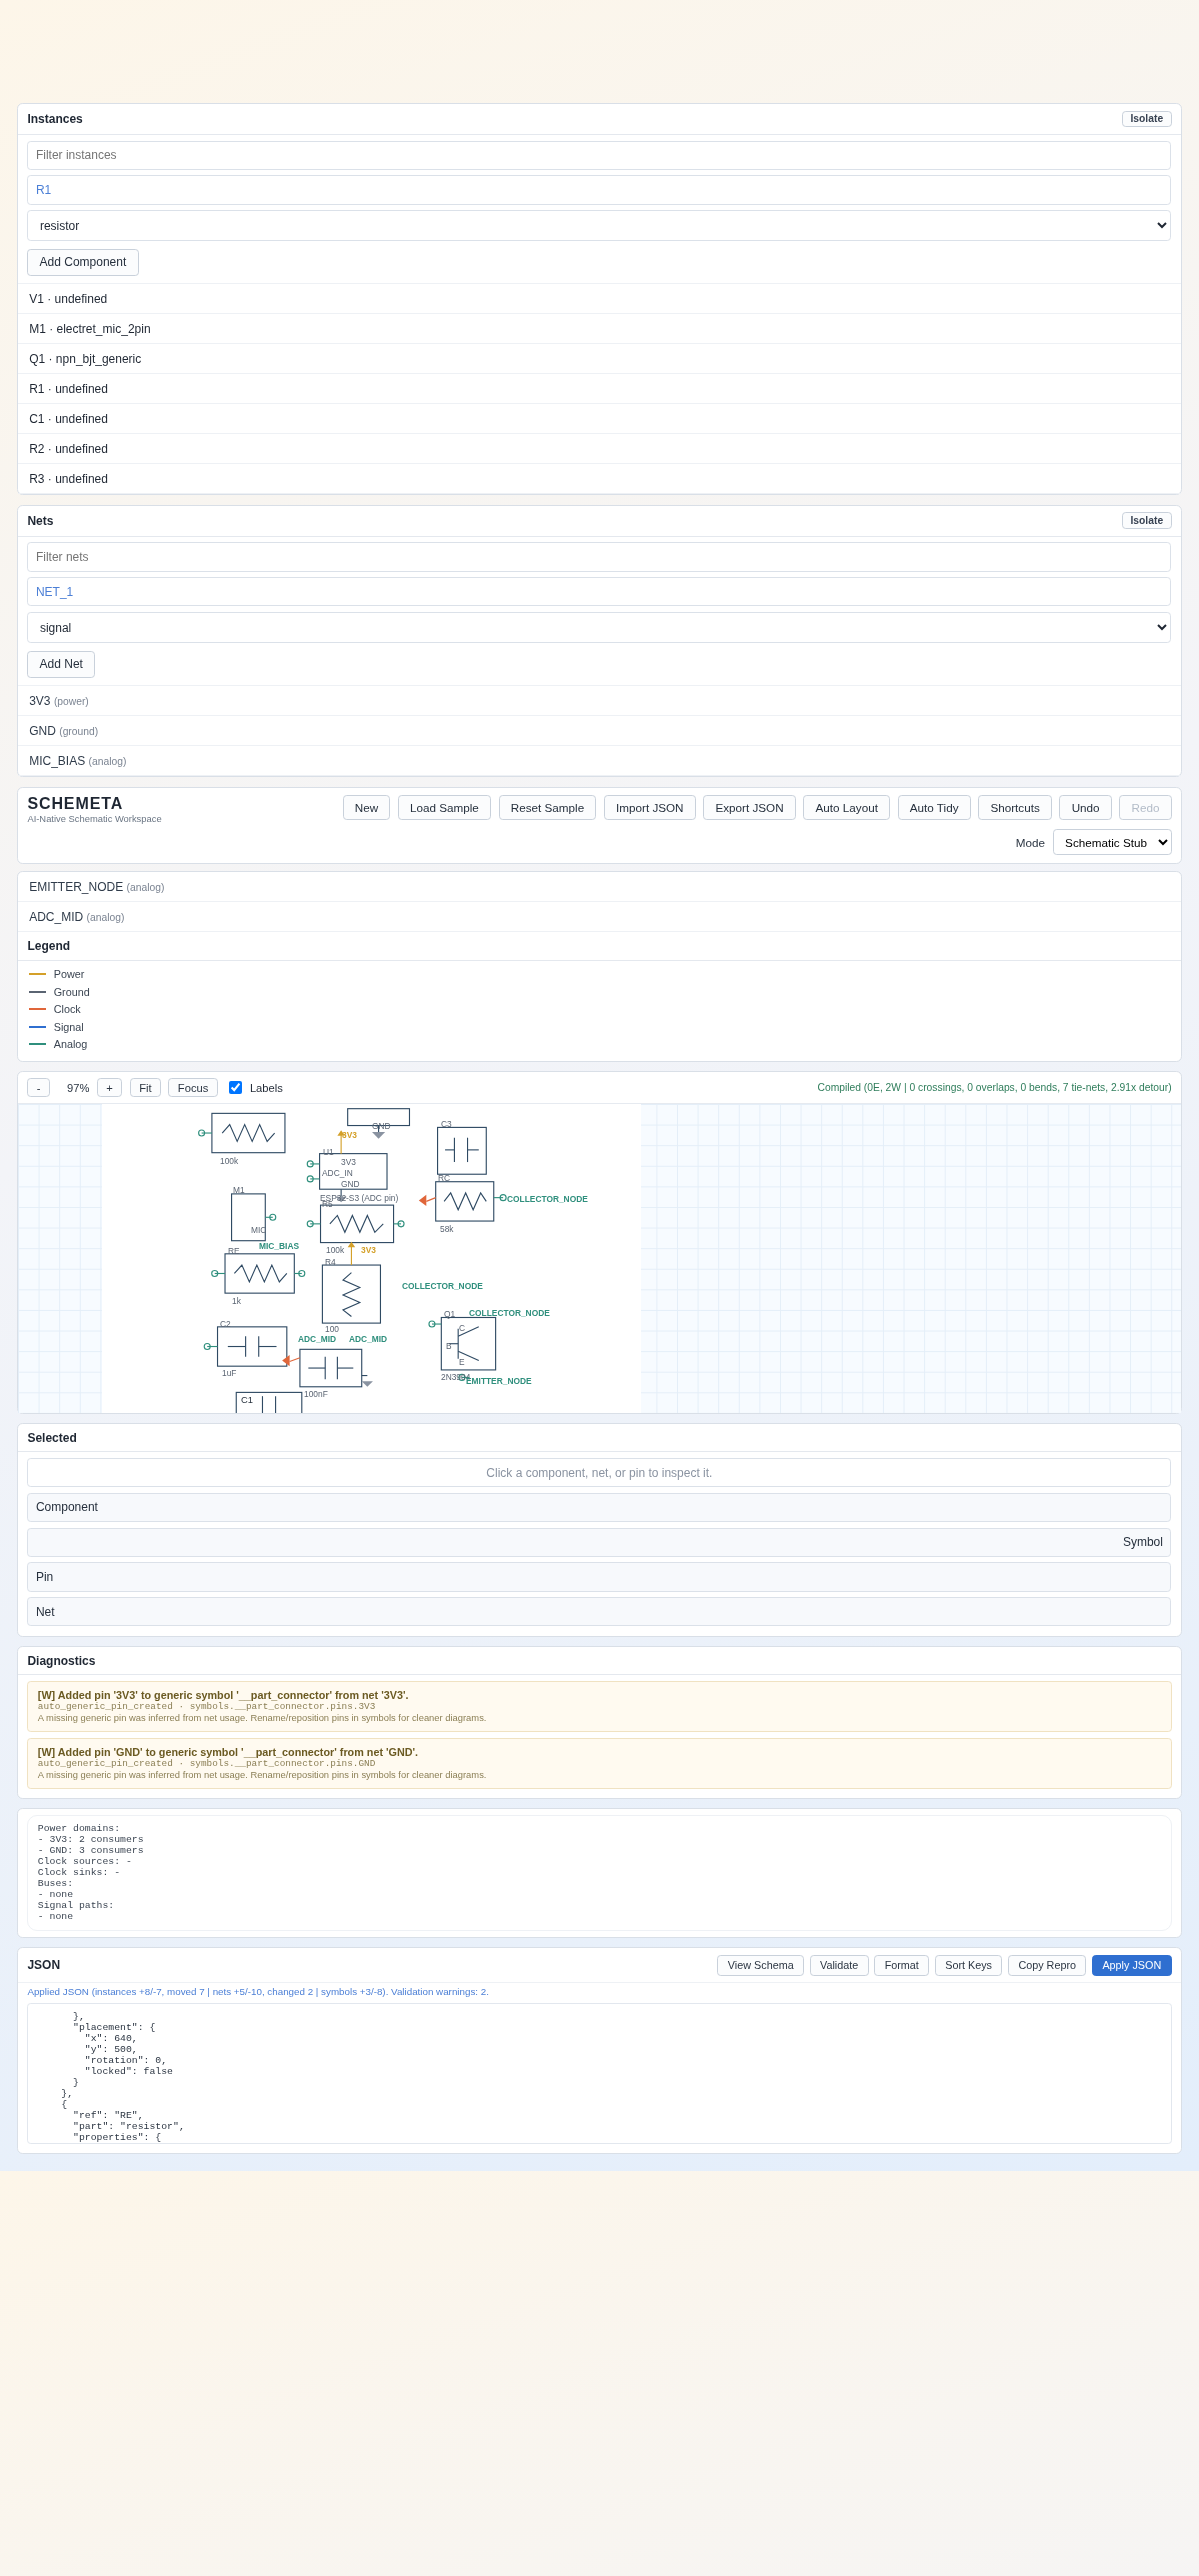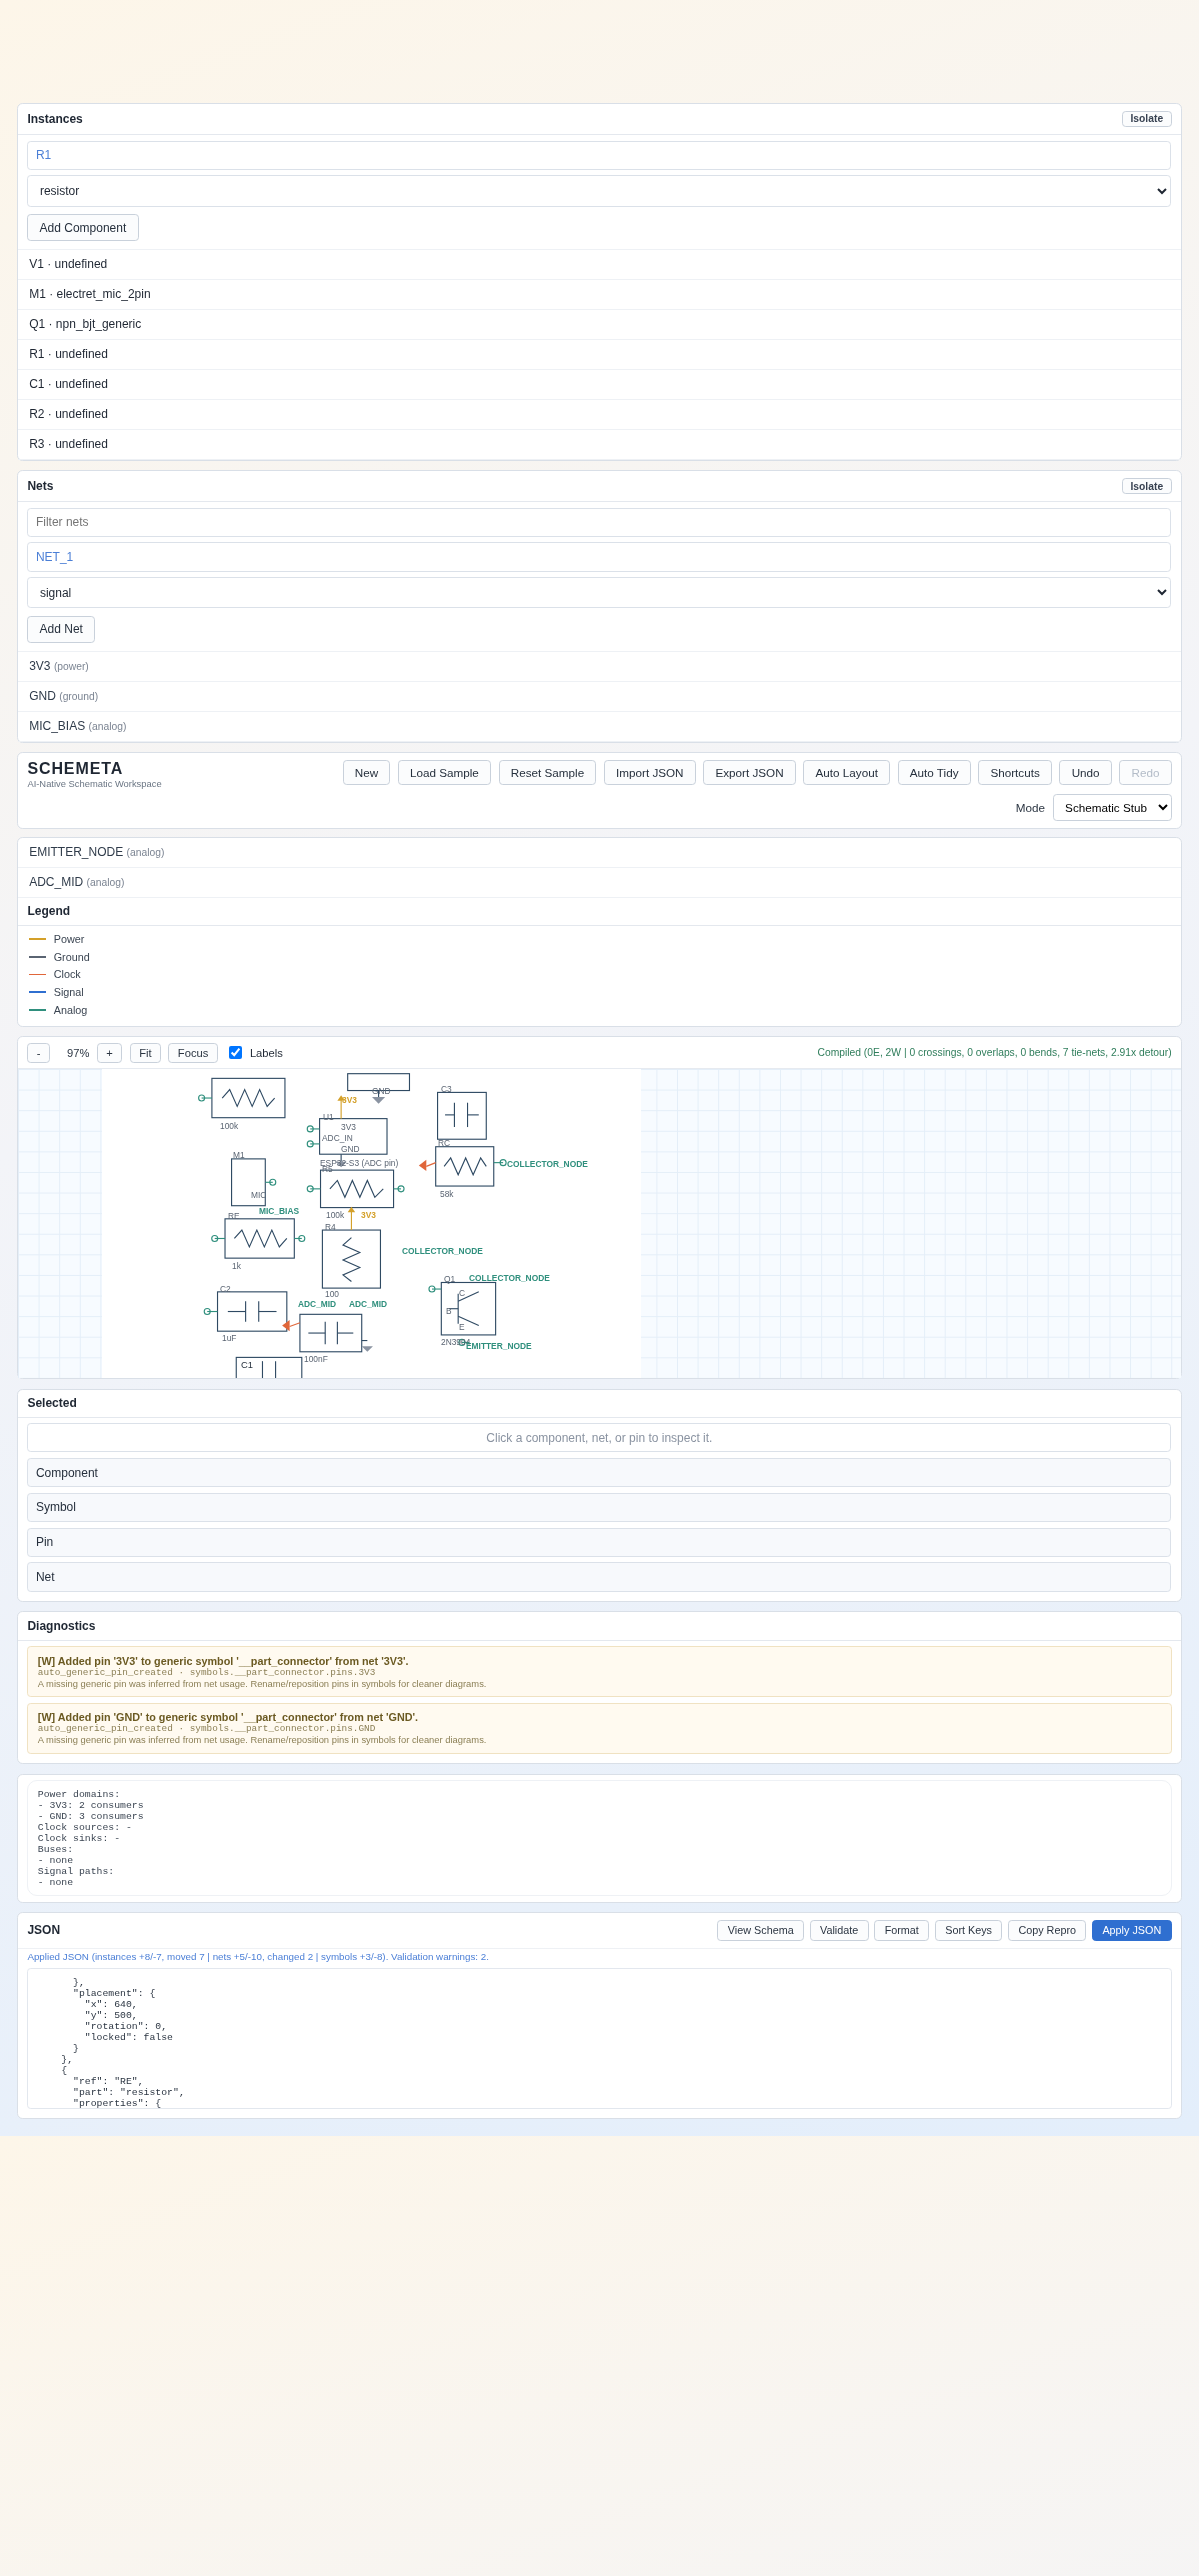--- a/index.html
+++ b/index.html
@@ -149,20 +149,21 @@
 <body>
 
 <div class="page">
   <div class="topband"></div>
 
   <div class="panel">
     <div class="panel-head">
       <span>Instances</span>
       <span class="mini-btn">Isolate</span>
     </div>
+    <input class="field" placeholder="Filter instances" style="">
     <input class="field value" value="R1" style="">
     <select class="field">
       <option>resistor</option>
     </select>
     <button class="btn">Add Component</button>
     <div class="list">
       <div class="row">V1 · undefined</div>
       <div class="row">M1 · electret_mic_2pin</div>
       <div class="row">Q1 · npn_bjt_generic</div>
       <div class="row">R1 · undefined</div>
@@ -411,21 +412,21 @@
       </div>
     </div>
   </div>
 
   <div class="panel">
     <div class="panel-head">
       <span>Selected</span>
     </div>
     <div class="field" style="color:#8a93a1;text-align:center;">Click a component, net, or pin to inspect it.</div>
     <div class="field" style="color:#26303d;background:#f7f9fc;">Component</div>
-    <div class="field" style="color:#26303d;background:#f7f9fc;">Symbol</div>
+    <div class="field" style="color:#26303d;background:#f7f9fc;text-align:right;">Symbol</div>
     <div class="field" style="color:#26303d;background:#f7f9fc;">Pin</div>
     <div class="field" style="color:#26303d;background:#f7f9fc;margin-bottom:9.4px;">Net</div>
   </div>
 
   <div class="panel">
     <div class="panel-head">
       <span>Diagnostics</span>
     </div>
     <div class="diag">
       <div class="t">[W] Added pin '3V3' to generic symbol '__part_connector' from net '3V3'.</div>

